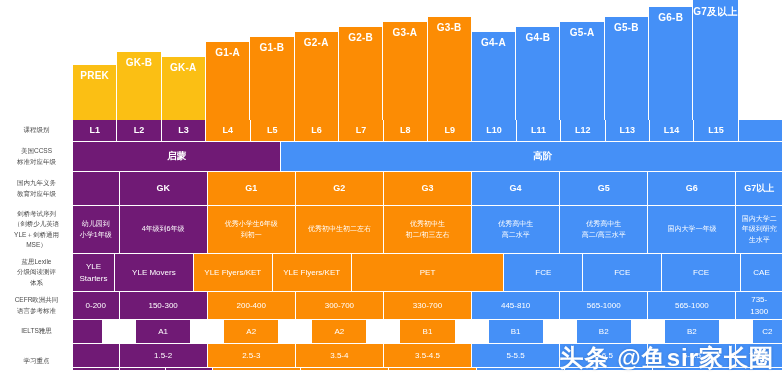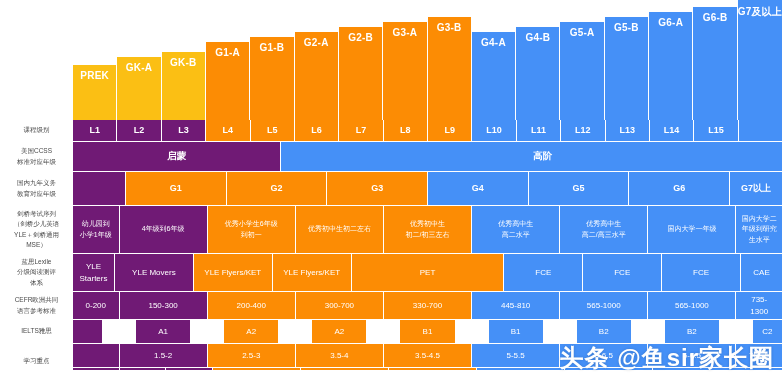--- a/index.html
+++ b/index.html
@@ -75,26 +75,26 @@
 </style>
 </head>
 <body>
 
 <div id="stage">
 
   <div id="chart">
       <div class="bar y" style="height: 55px; width: 6.25%;">
         <span>PREK</span>
       </div>
+      <div class="bar y" style="height: 68px; width: 6.25%;">
+        <span>GK-B</span>
+      </div>
       <div class="bar y" style="height: 63px; width: 6.25%;">
         <span>GK-A</span>
       </div>
-      <div class="bar y" style="height: 68px; width: 6.25%;">
-        <span>GK-B</span>
-      </div>
       <div class="bar o" style="height: 78px; width: 6.25%;">
         <span>G1-A</span>
       </div>
       <div class="bar o" style="height: 83px; width: 6.25%;">
         <span>G1-B</span>
       </div>
       <div class="bar o" style="height: 88px; width: 6.25%;">
         <span>G2-A</span>
       </div>
       <div class="bar o" style="height: 93px; width: 6.25%;">
@@ -110,23 +110,20 @@
         <span>G4-A</span>
       </div>
       <div class="bar b" style="height: 93px; width: 6.25%;">
         <span>G4-B</span>
       </div>
       <div class="bar b" style="height: 98px; width: 6.25%;">
         <span>G5-A</span>
       </div>
       <div class="bar b" style="height: 103px; width: 6.25%;">
         <span>G5-B</span>
-      </div>
-      <div class="bar b" style="height: 108px; width: 6.25%;">
-        <span>G6-A</span>
       </div>
       <div class="bar b" style="height: 113px; width: 6.25%;">
         <span>G6-B</span>
       </div>
       <div class="bar b" style="height: 120px; width: 6.25%;">
         <span>G7及以上</span>
       </div>
     </div>
 
   <div id="grid">
@@ -166,20 +163,21 @@
           <div class="cell b lv" style="flex: 1 0 0px;">L14</div>
           <div class="cell b lv" style="flex: 1 0 0px;">L15</div>
           <div class="cell b lv" style="flex: 1 0 0px;"></div>
         </div>
         <div class="row" style="height: 30px;">
           <div class="cell y stage-lab" style="flex: 3 0 0px;">启蒙</div>
           <div class="cell b stage-lab" style="flex: 7 0 0px; padding-left: 24px;">高阶</div>
         </div>
         <div class="row" style="height: 34px;">
           <div class="cell y grade" style="flex: 1 0 0px;"></div>
+          <div class="cell y grade" style="flex: 2 0 0px;">GK</div>
           <div class="cell o grade" style="flex: 2 0 0px;">G1</div>
           <div class="cell o grade" style="flex: 2 0 0px;">G2</div>
           <div class="cell o grade" style="flex: 2 0 0px;">G3</div>
           <div class="cell b grade" style="flex: 2 0 0px;">G4</div>
           <div class="cell b grade" style="flex: 2 0 0px;">G5</div>
           <div class="cell b grade" style="flex: 2 0 0px;">G6</div>
           <div class="cell b grade" style="flex: 1 0 0px;">G7以上</div>
         </div>
         <div class="row" style="height: 48px;">
           <div class="cell y" style="flex: 1 0 0px;">幼儿园到

